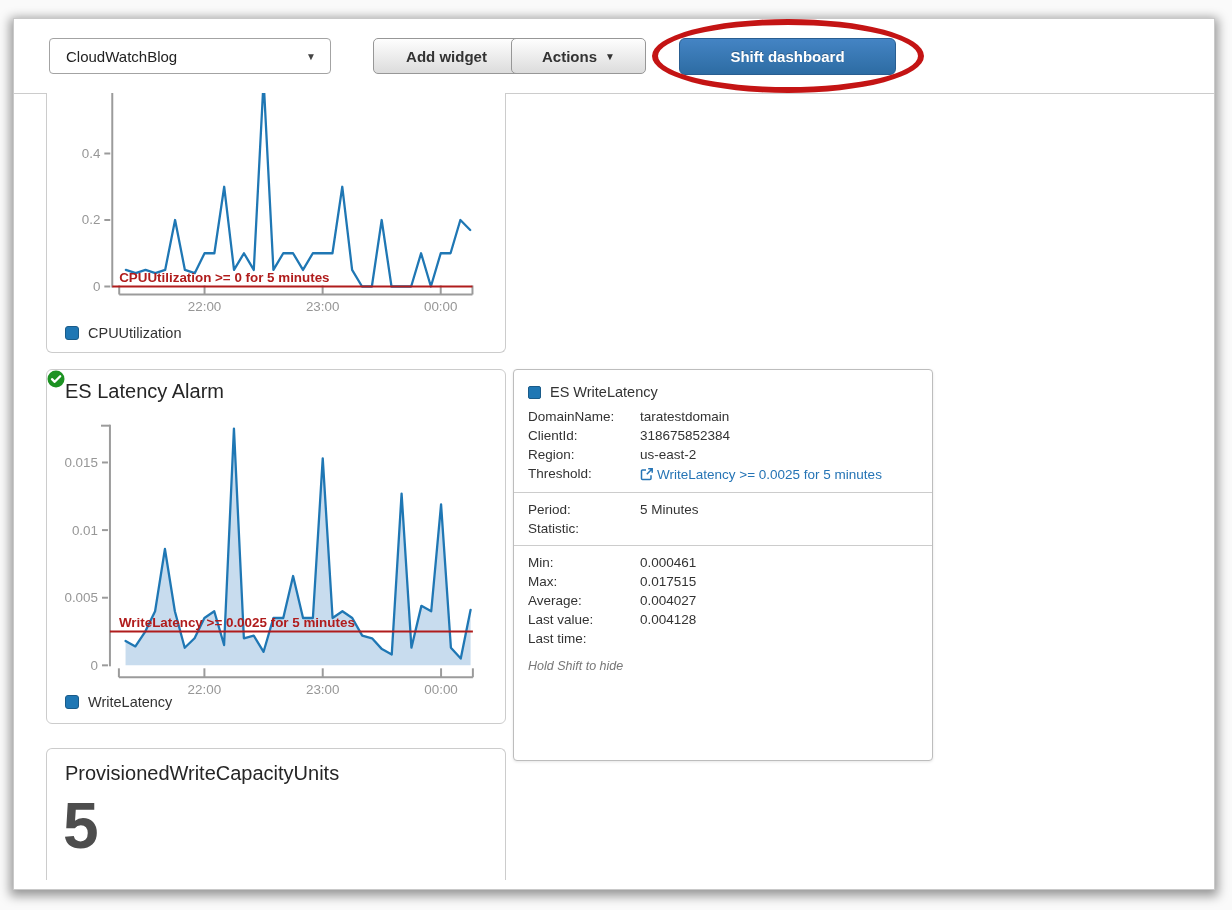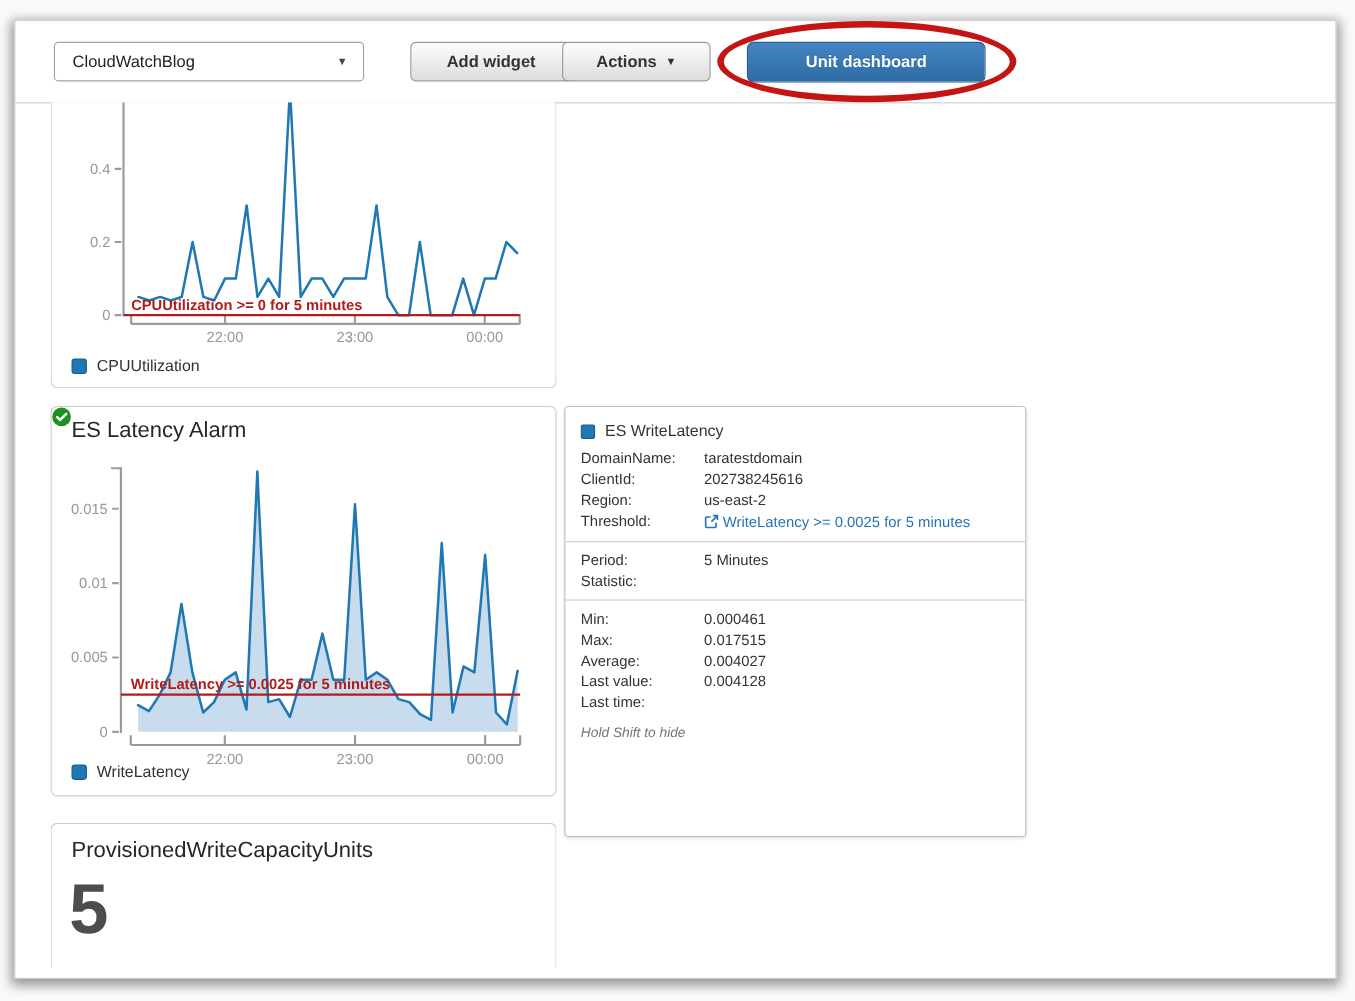--- a/index.html
+++ b/index.html
@@ -72,21 +72,21 @@
     <span class="caret">▼</span>
   </div>
   <button class="btn gray" style="left:332px;width:147px;margin-left:27px;">
     <span>Add widget</span>
   </button>
   <button class="btn gray" style="left:497px;width:135px;">
     <span>Actions</span>
     <span class="caret">▼</span>
   </button>
   <button class="btn blue" style="left:665px;width:217px;height:37px;">
-    <span>Unit dashboard</span>
+    <span>Shift dashboard</span>
   </button>
   <div class="ellipse"></div>
 
   <div class="divider"></div>
 
   <div class="card clip-top" style="left:32px;top:74px;width:460px;height:260px;">
     <svg id="chart-cpu" width="458" height="258" viewBox="0 0 460 260">
         <line x1="65" y1="0" x2="65" y2="196" stroke="#9b9b9b" stroke-width="2"></line>
         <line x1="57" y1="195" x2="63" y2="195" stroke="#9b9b9b" stroke-width="2"></line>
         <text x="53" y="199.5" text-anchor="end" font-size="13.5" fill="#979797">0</text>
@@ -155,21 +155,21 @@
       <span class="psw"></span>
       <span>ES WriteLatency</span>
     </div>
     <div id="tooltip-sections">
         <div class="prow">
           <span>DomainName:</span>
           <span class="val">taratestdomain</span>
         </div>
         <div class="prow">
           <span>ClientId:</span>
-          <span class="val">202738245616</span>
+          <span class="val">318675852384</span>
         </div>
         <div class="prow">
           <span>Region:</span>
           <span class="val">us-east-2</span>
         </div>
         <div class="prow">
           <span>Threshold:</span>
           <span class="linkval"><svg width="14" height="14" viewBox="0 0 14 14">
               <path d="M11 8.2 V11.5 a1 1 0 0 1 -1 1 H2.5 a1 1 0 0 1 -1 -1 V4 a1 1 0 0 1 1 -1 H6" fill="none" stroke="#2574b5" stroke-width="1.5"></path>
               <path d="M8.2 1.8 H12.2 V5.8 M12 2 L6.8 7.2" fill="none" stroke="#2574b5" stroke-width="1.5"></path>

